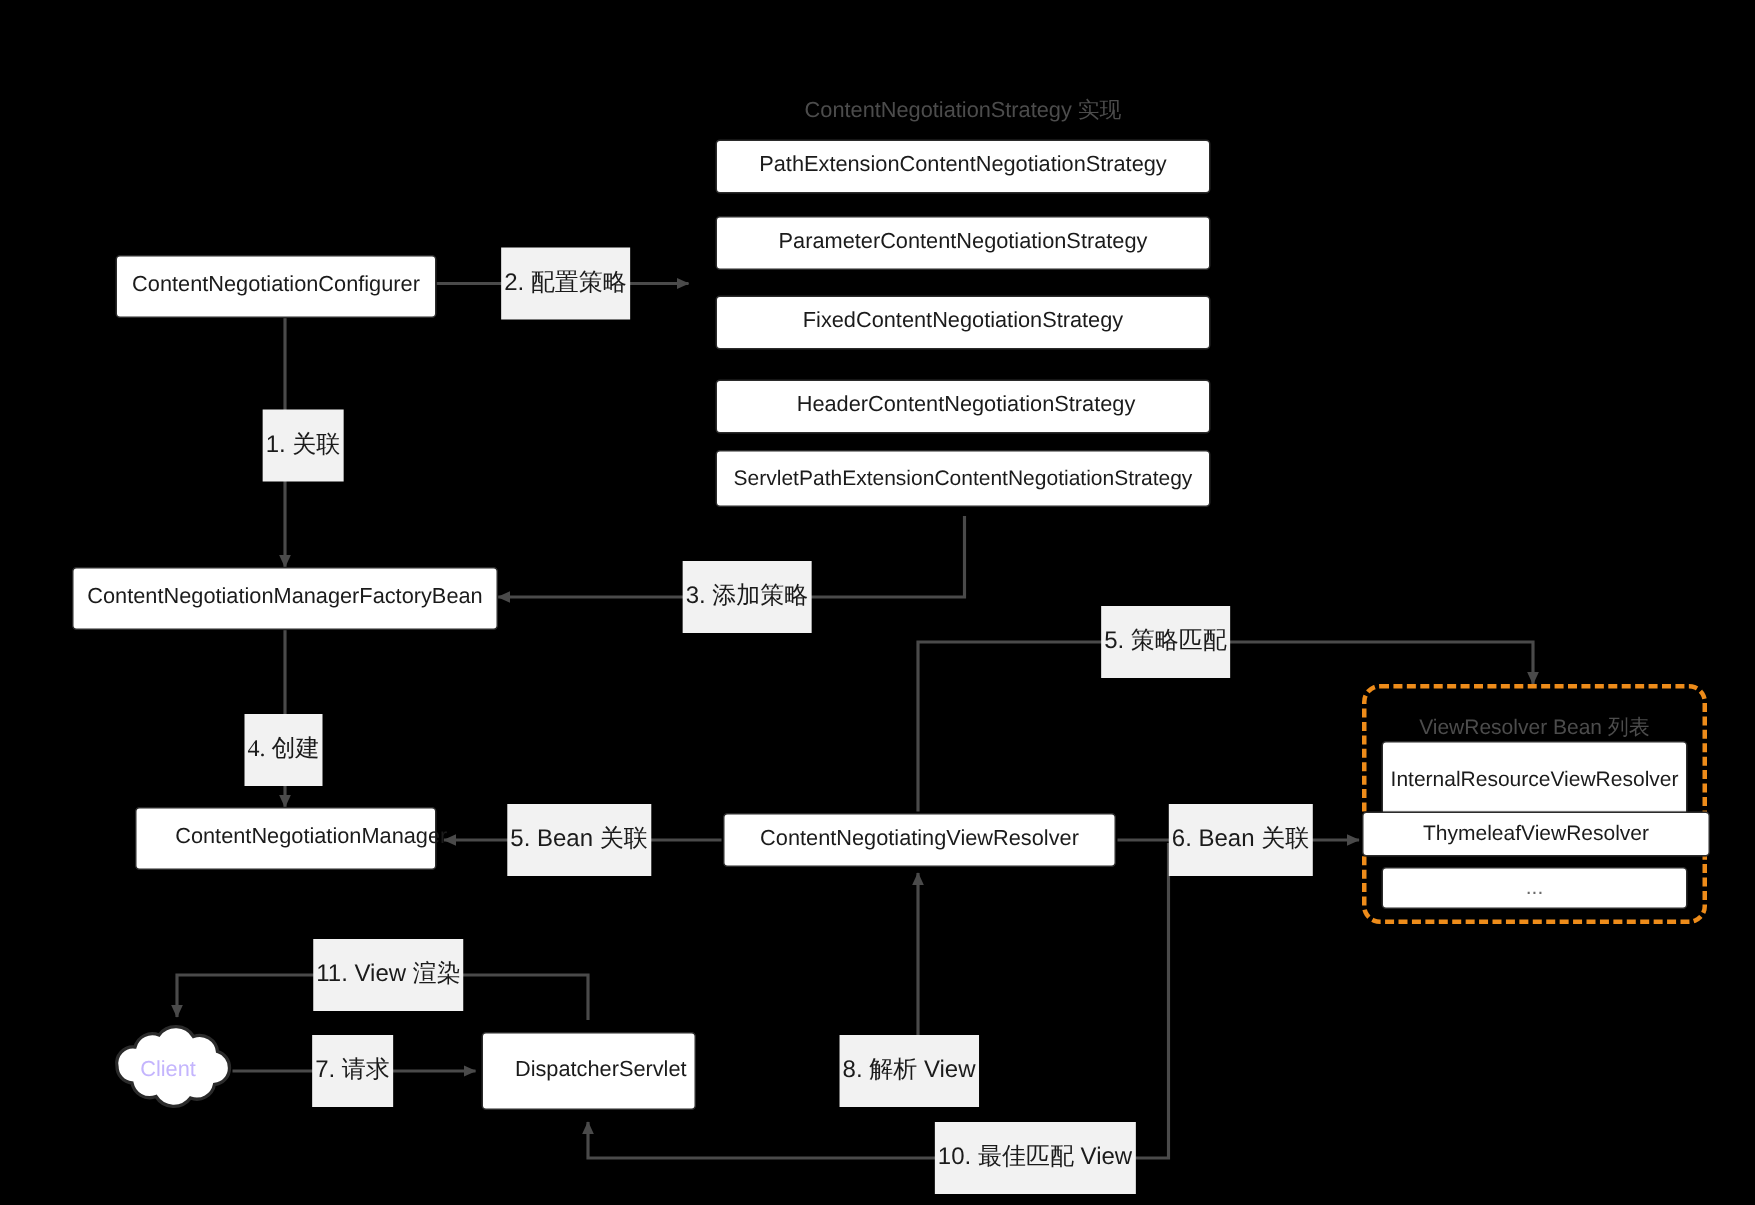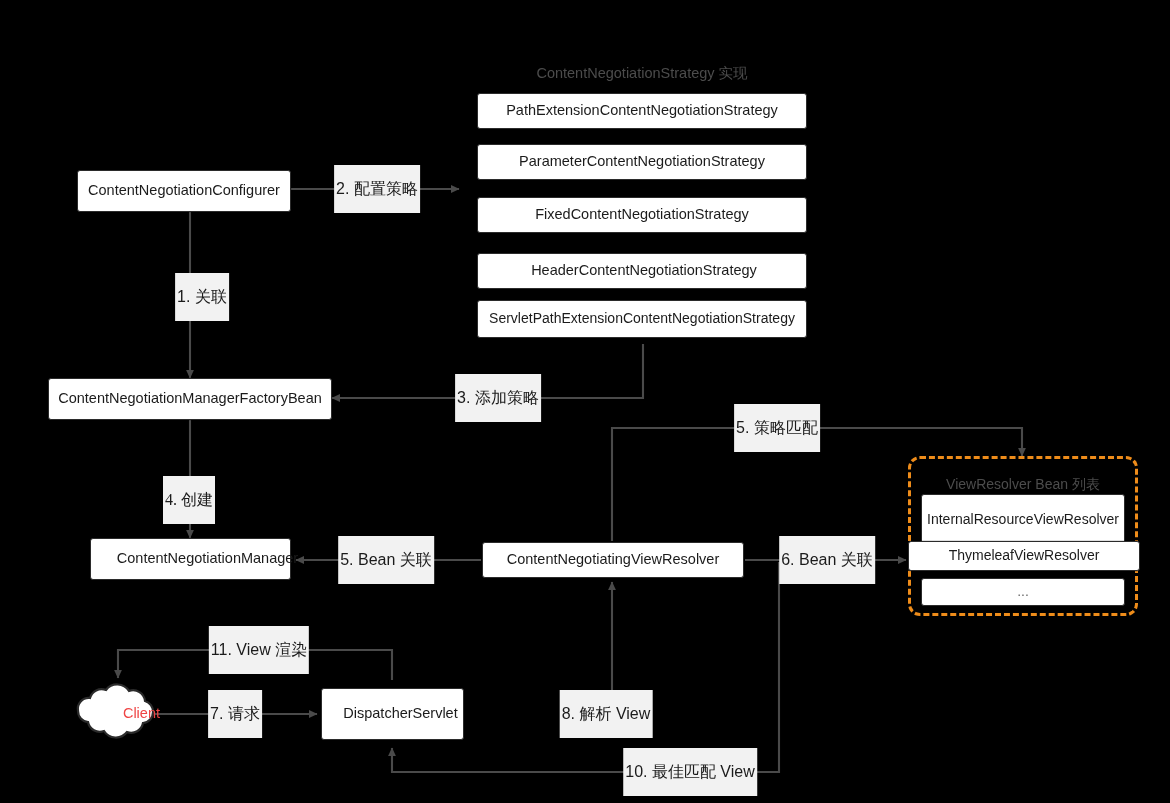--- a/index.html
+++ b/index.html
@@ -75,22 +75,22 @@
     padding:16px 2px;
     white-space:nowrap;
     transform:translate(-50%,-50%);
   }
 
   
   .cloud{
     position:absolute;
     display:flex;
     align-items:center;
-    justify-content:flex-end;
-    color:#ef4444;
+    justify-content:center;
+    color:#c4b5fd;
     font-size:14.5px;
   }
   .cloud svg{position:absolute;left:0;top:0;}
   .cloud span{position:relative;z-index:2;}
 </style>
 </head>
 <body>
 
 <div id="canvas">
 

